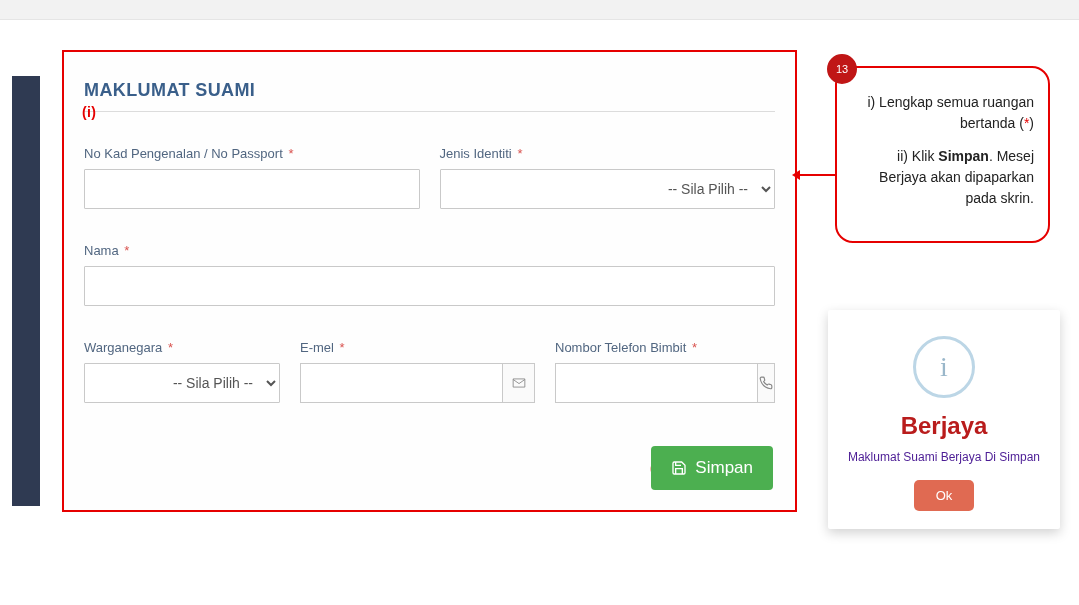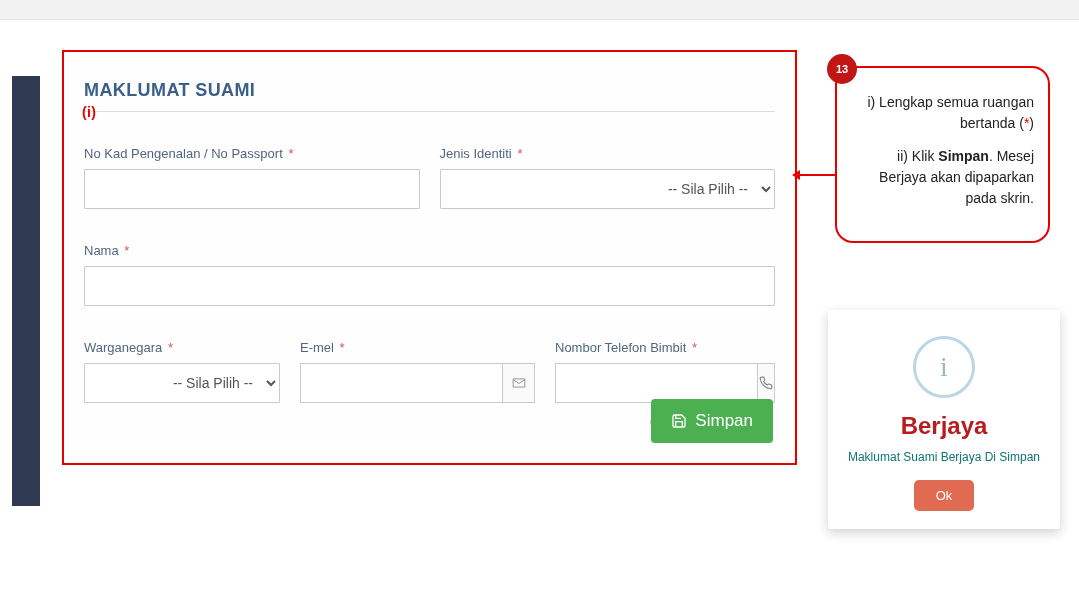--- a/index.html
+++ b/index.html
@@ -23,21 +23,21 @@
     top: 76px;
     width: 28px;
     height: 430px;
     background: #2f3a52;
   }
   .form-frame {
     position: absolute;
     left: 62px;
     top: 50px;
     width: 735px;
-    height: 415px;
+    height: 462px;
     border: 2px solid #e60000;
     background: #fefefe;
     padding: 28px 20px 3px 20px;
   }
   .form-title {
     color: #3a5f8a;
     font-weight: bold;
     font-size: 18px;
     letter-spacing: 0.4px;
     border-bottom: 1px solid #dcdcdc;
@@ -137,21 +137,21 @@
     left: -10px;
     width: 30px;
     height: 30px;
     background: #c01616;
     color: #fff;
     border-radius: 50%;
     display: flex;
     align-items: center;
     justify-content: center;
     font-size: 11px;
-    font-weight: 700;
+    font-weight: 400;
     border: 2px solid #c01616;
   }
   .callout strong { font-weight: bold; }
   .callout .star { color: #e60000; }
   .callout p { margin-bottom: 12px; text-align: right; }
   .arrow {
     position: absolute;
     left: 798px;
     top: 174px;
     width: 38px;
@@ -192,21 +192,21 @@
     font-size: 28px;
   }
   .modal h2 {
     font-size: 24px;
     color: #b91c1c;
     font-weight: 600;
     margin: 6px 0 10px;
   }
   .modal .msg {
     font-size: 12px;
-    color: #0f766e;
+    color: #4c1d95;
     margin-bottom: 16px;
   }
   .modal .ok {
     background: #e06a52;
     color: #fff;
     border: none;
     padding: 8px 22px;
     border-radius: 5px;
     font-size: 13px;
     cursor: pointer;

